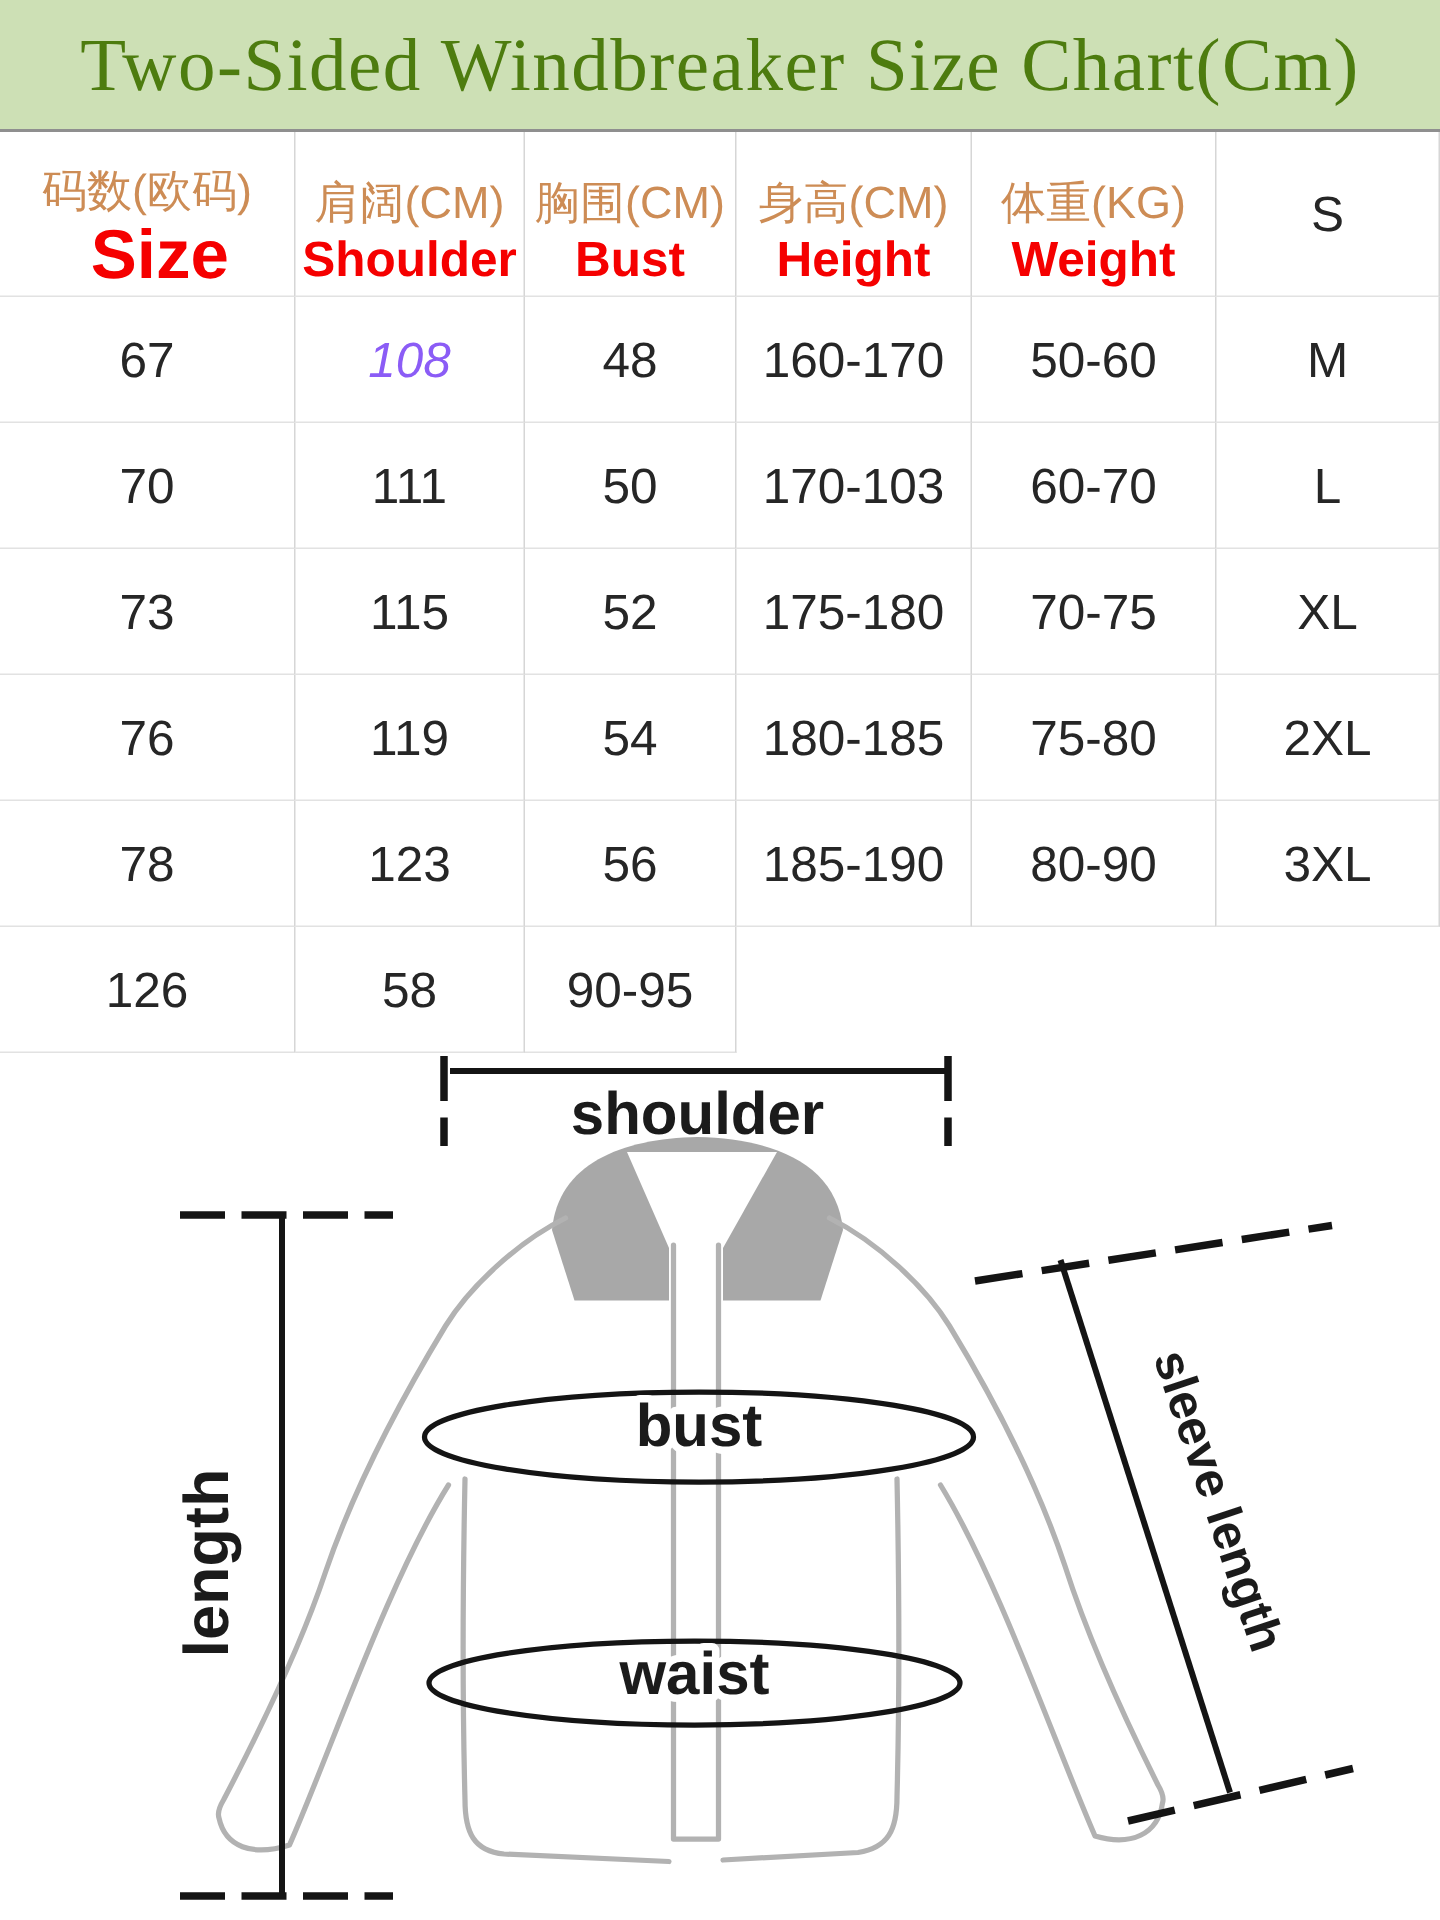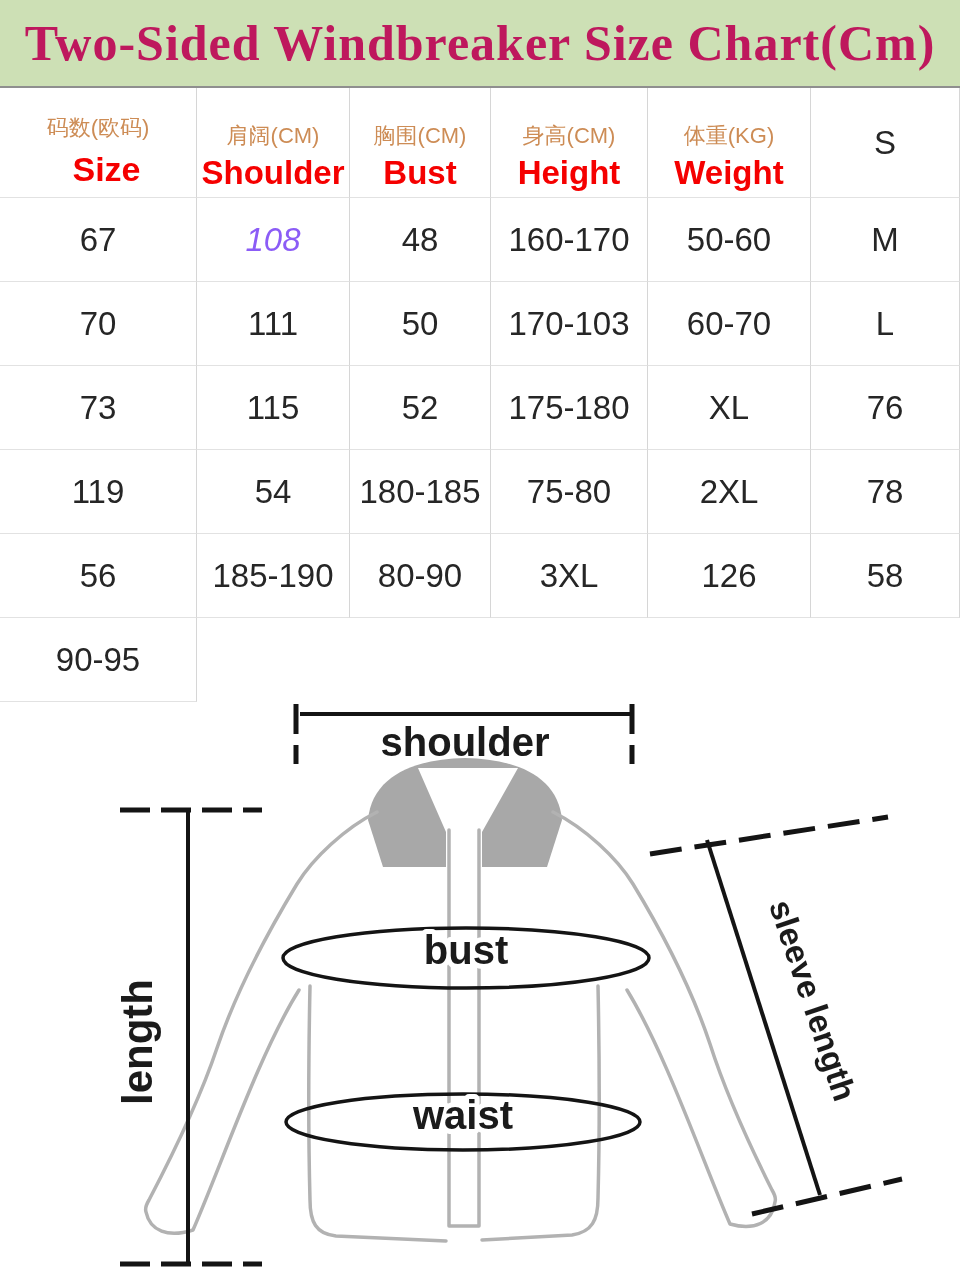--- a/index.html
+++ b/index.html
@@ -2,33 +2,33 @@
 <html><head>
 <meta charset="utf-8">
 <style>
   html,body{margin:0;padding:0;background:#ffffff;}
   .page{position:relative;width:960px;height:1280px;background:#fff;overflow:hidden;
         font-family:"Liberation Sans","DejaVu Sans",sans-serif;}
 
   
   .banner{box-sizing:border-box;width:960px;height:88px;background:#cde0b5;
           border-bottom:2px solid #8f8f8f;display:flex;align-items:center;justify-content:center;}
-  .banner h1{margin:14px;font-family:"Liberation Serif","DejaVu Serif",serif;font-weight:bold;
-             font-size:50px;letter-spacing:1px;color:#be185d;white-space:nowrap;}
+  .banner h1{margin:14px;font-family:"Liberation Serif","DejaVu Serif",serif;font-weight:normal;
+             font-size:50px;letter-spacing:1px;color:#4d7c0f;white-space:nowrap;}
 
   
   .size-table{display:grid;width:960px;
               grid-template-columns:197px 153px 141px 157px 163px 149px;
               grid-template-rows:110px repeat(6,84px);}
   .hcell{box-sizing:border-box;border-right:1px solid #d6d6d6;border-bottom:1px solid #e2e2e2;
          display:flex;flex-direction:column;align-items:center;justify-content:flex-end;
          padding-bottom:4px;overflow:hidden;}
-  .hcell .zh{font-size:22px;color:#cd8c55;line-height:34px;white-space:nowrap;}
+  .hcell .zh{font-size:30px;color:#cd8c55;line-height:34px;white-space:nowrap;}
   .hcell .en{font-size:33px;font-weight:bold;color:#f50000;line-height:40px;white-space:nowrap;}
-  .hcell .en-size{font-size:34px;line-height:48px;margin-left:17px;}
+  .hcell .en-size{font-size:46px;line-height:48px;margin-left:17px;}
   .cell{box-sizing:border-box;border-right:1px solid #d6d6d6;border-bottom:1px solid #e2e2e2;
         display:flex;align-items:center;justify-content:center;
         font-size:33px;color:#262626;white-space:nowrap;}
   .cell.teal{color:#8b5cf6;font-style:italic;}
 
   
   .diagram{position:relative;width:960px;height:576px;}
   .diagram svg{display:block;width:960px;height:576px;}
   .meas{stroke:#141414;fill:none;}
   .jacket{stroke:#b2b2b2;fill:none;stroke-width:3.5;stroke-linecap:round;stroke-linejoin:round;}
@@ -80,30 +80,32 @@
     <div class="cell">111</div>
     <div class="cell">50</div>
     <div class="cell">170-103</div>
     <div class="cell">60-70</div>
 
     <div class="cell">L</div>
     <div class="cell">73</div>
     <div class="cell">115</div>
     <div class="cell">52</div>
     <div class="cell">175-180</div>
+    <div class="cell">70-75</div>
 
     <div class="cell">XL</div>
     <div class="cell">76</div>
     <div class="cell">119</div>
     <div class="cell">54</div>
     <div class="cell">180-185</div>
     <div class="cell">75-80</div>
 
     <div class="cell">2XL</div>
     <div class="cell">78</div>
+    <div class="cell">123</div>
     <div class="cell">56</div>
     <div class="cell">185-190</div>
     <div class="cell">80-90</div>
 
     <div class="cell">3XL</div>
     <div class="cell">126</div>
     <div class="cell">58</div>
     <div class="cell">90-95</div>
   </div>
 

